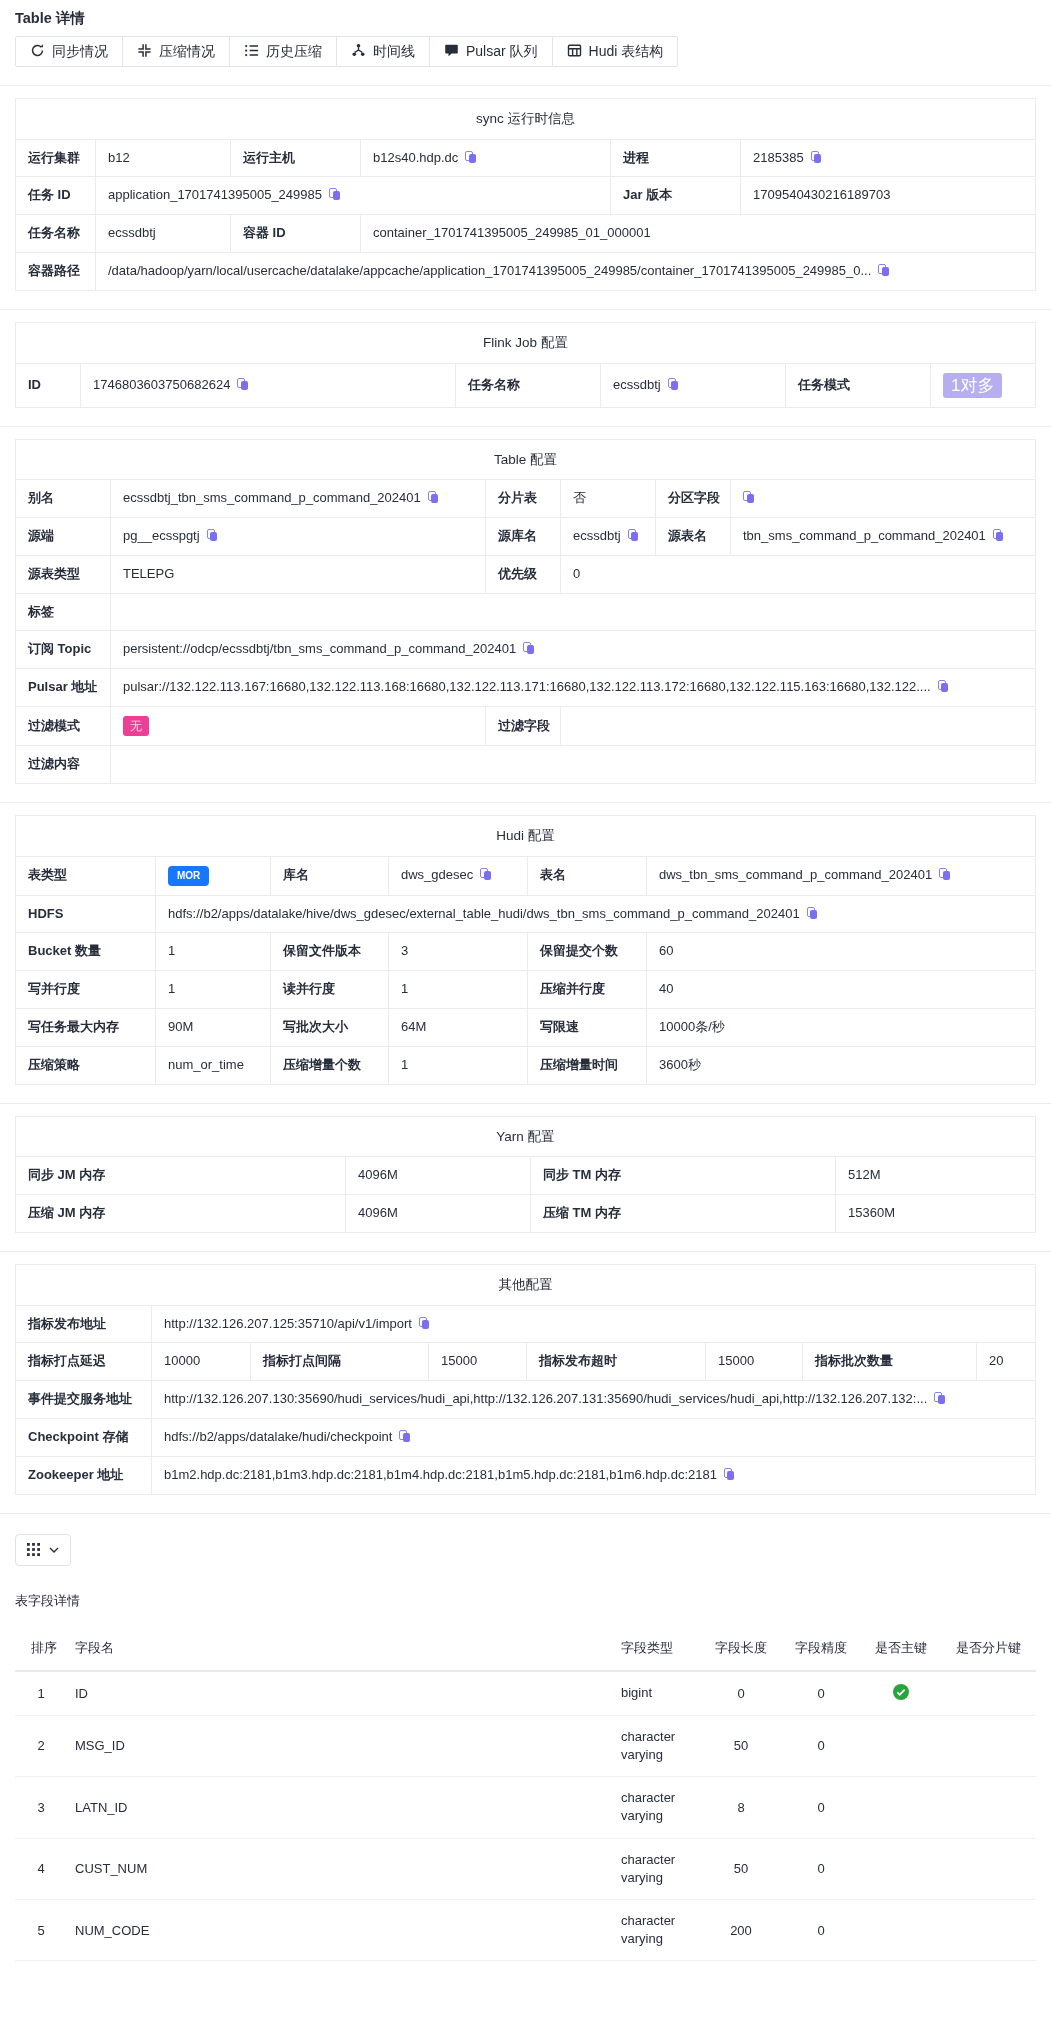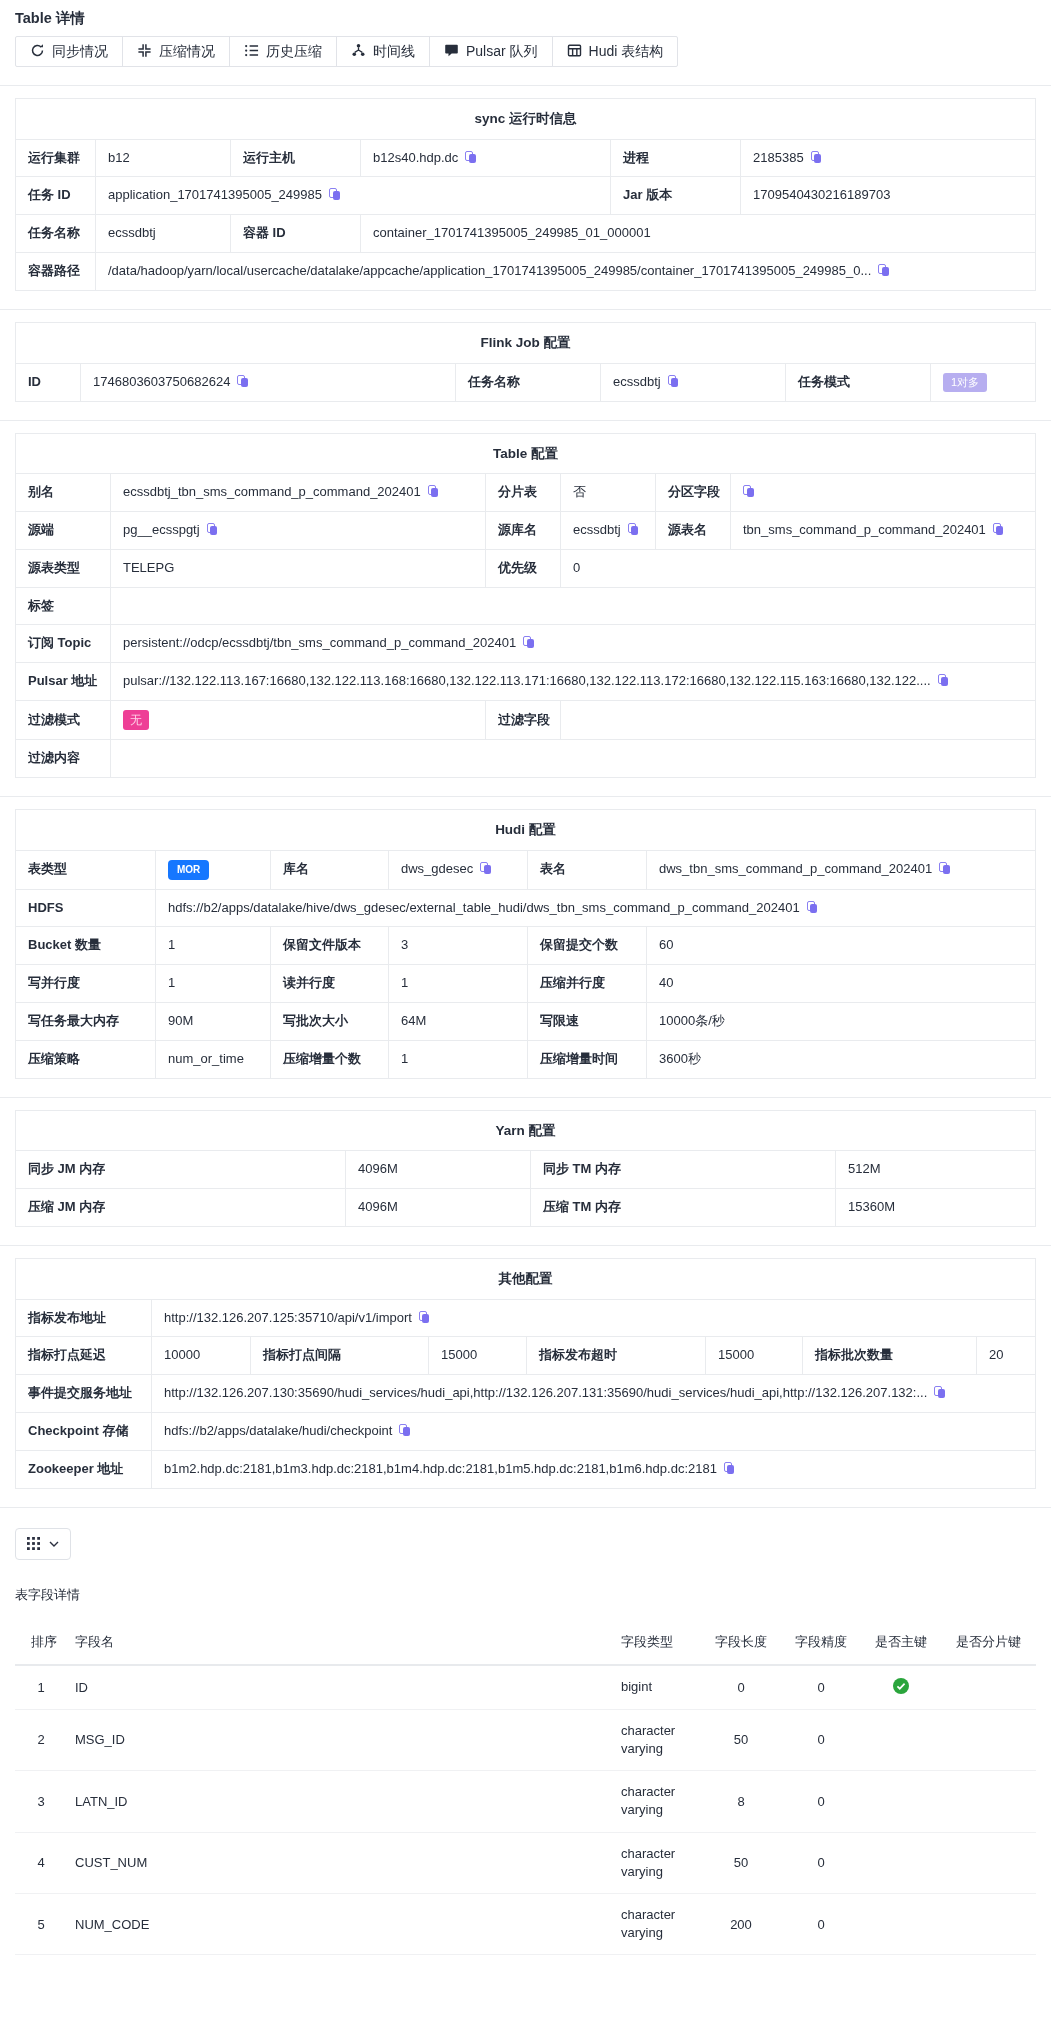--- a/index.html
+++ b/index.html
@@ -28,31 +28,31 @@
 
   .divider { height:1px; background:#e9ebee; margin:0 0 12px; }
 
   
   .cfg-card { margin:0 15px 18px; }
   .cfg-card table { width:100%; border-collapse:collapse; table-layout:fixed; }
   .cfg-card td {
     border:1px solid #e9ebee; padding:9px 12px; font-size:13px;
     line-height:1.45; white-space:nowrap; overflow:hidden;
   }
-  .cfg-card td.title { text-align:center; font-weight:700; font-size:13.5px; padding:10px; }
+  .cfg-card td.title { text-align:center; font-weight:400; font-size:13.5px; padding:10px; }
   .lbl { font-weight:700; text-align:left; }
   .val { text-align:left; color:#272e3b; }
 
   
   .copy-icon { position:relative; display:inline-block; width:12px; height:13px; margin-left:7px; vertical-align:-2px; cursor:pointer; }
   .copy-icon::before { content:""; position:absolute; left:0; top:0; width:6px; height:8px; border:1.6px solid #8a80f2; border-radius:2px; background:#fff; }
   .copy-icon::after { content:""; position:absolute; left:3.5px; top:3px; width:7px; height:9px; background:#7b6ff0; border-radius:2px; }
 
   
-  .badge-purple { display:inline-block; background:#b7aef0; color:#ffffff; font-size:11px; line-height:1; padding:4px 8px; border-radius:3px; }
+  .badge-purple { display:inline-block; background:#b7aef0; color:#ffffff; font-size:17px; line-height:1; padding:4px 8px; border-radius:3px; }
   .badge-pink   { display:inline-block; background:#ee3f96; color:#ffd2e8; font-size:12px; line-height:1; padding:4px 7px; border-radius:3px; }
   .badge-blue   { display:inline-block; background:#1677ff; color:#ffffff; font-weight:700; font-size:10px; line-height:1; padding:5px 9px; border-radius:4px; }
 
   
   .dropdown-btn {
     display:inline-flex; align-items:center; gap:9px; margin:8px 15px 26px;
     height:32px; padding:0 11px; background:#fff; border:1px solid #dfe2e7;
     border-radius:4px; cursor:pointer;
   }
   .dropdown-btn svg { display:block; }

